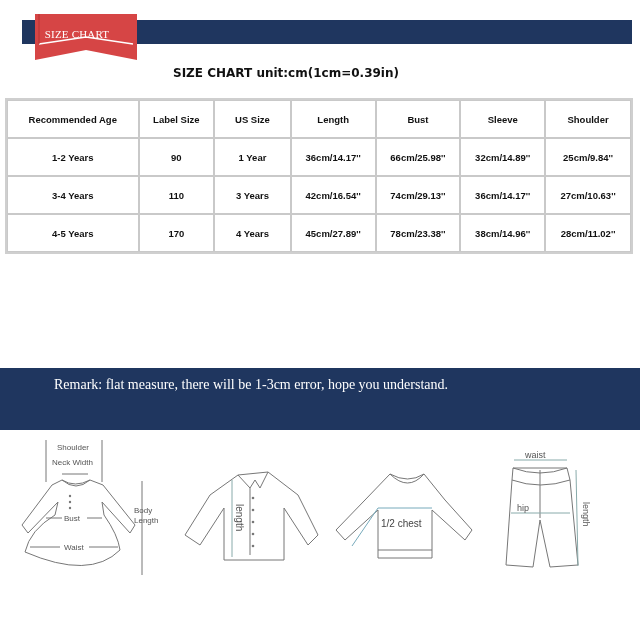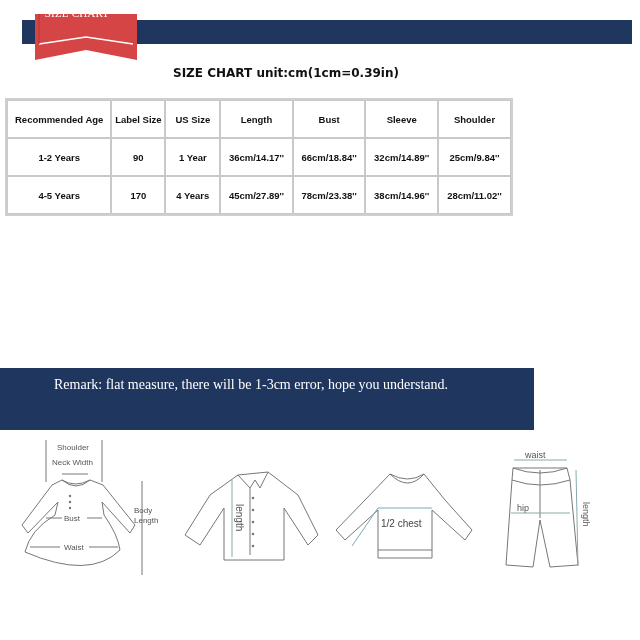--- a/index.html
+++ b/index.html
@@ -1,23 +1,23 @@
 <!DOCTYPE html>
 <html><head>
 <meta charset="utf-8">
 <style>
   html, body { margin:0; padding:0; }
   body { width:640px; height:640px; background:#ffffff; position:relative; overflow:hidden; font-family:"Liberation Sans", sans-serif; }
   .top-bar { position:absolute; left:22px; top:20px; width:610px; height:24px; background:#1f365f; }
   .ribbon { position:absolute; left:35px; top:14px; width:102px; height:46px; }
-  .ribbon-label { position:absolute; left:35px; top:7px; width:84px; text-align:center; color:#fff; font-family:"Liberation Serif", serif; font-size:11px; letter-spacing:0.2px; }
+  .ribbon-label { position:absolute; left:35px; top:28px; width:84px; text-align:center; color:#fff; font-family:"Liberation Serif", serif; font-size:11px; letter-spacing:0.2px; }
   .title { position:absolute; left:0; top:66px; width:572px; text-align:center; font-family:"DejaVu Sans", sans-serif; font-weight:bold; font-size:12px; color:#111; }
-  table.size-table { position:absolute; left:5px; top:98px; width:508px; border-collapse:separate; border-spacing:0; background:#d6d6d6; border:2px solid #cfcfcf; }
+  table.size-table { position:absolute; left:5px; top:98px; width:628px; border-collapse:separate; border-spacing:0; background:#d6d6d6; border:2px solid #cfcfcf; }
   table.size-table td, table.size-table th { background:#fff; border:1px solid #c9c9c9; height:36px; text-align:center; font-size:9.5px; font-weight:bold; color:#111; padding:0; }
-  .remark { position:absolute; left:0; top:368px; width:534px; height:62px; background:#1f365f; }
+  .remark { position:absolute; left:0; top:368px; width:640px; height:62px; background:#1f365f; }
   .remark p { margin:0; position:absolute; left:54px; color:#fff; font-family:"Liberation Serif", serif; font-size:14px; white-space:nowrap; }
   .remark .l1 { top:9px; }
   .remark .l2 { top:36px; }
   .illus { position:absolute; top:430px; }
   svg text { font-family:"Liberation Sans", sans-serif; }
 </style>
 </head>
 <body>
 
 <div class="top-bar"></div>
@@ -48,23 +48,32 @@
     <td>Length</td>
     <td>Bust</td>
     <td>Sleeve</td>
     <td>Shoulder</td>
   </tr>
   <tr>
     <td>1-2 Years</td>
     <td>90</td>
     <td>1 Year</td>
     <td>36cm/14.17''</td>
-    <td>66cm/18.84''</td>
+    <td>66cm/25.98''</td>
     <td>32cm/14.89''</td>
     <td>25cm/9.84''</td>
+  </tr>
+  <tr>
+    <td>3-4 Years</td>
+    <td>110</td>
+    <td>3 Years</td>
+    <td>42cm/16.54''</td>
+    <td>74cm/29.13''</td>
+    <td>36cm/14.17''</td>
+    <td>27cm/10.63''</td>
   </tr>
   <tr>
     <td>4-5 Years</td>
     <td>170</td>
     <td>4 Years</td>
     <td>45cm/27.89''</td>
     <td>78cm/23.38''</td>
     <td>38cm/14.96''</td>
     <td>28cm/11.02''</td>
   </tr>

